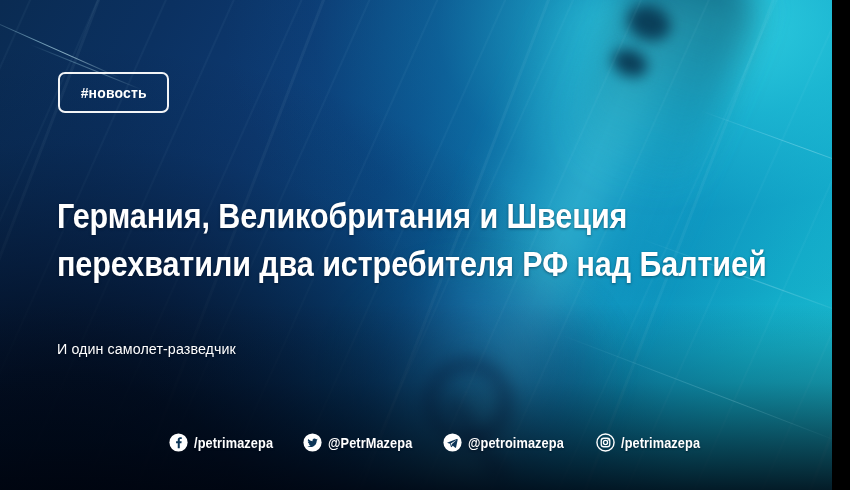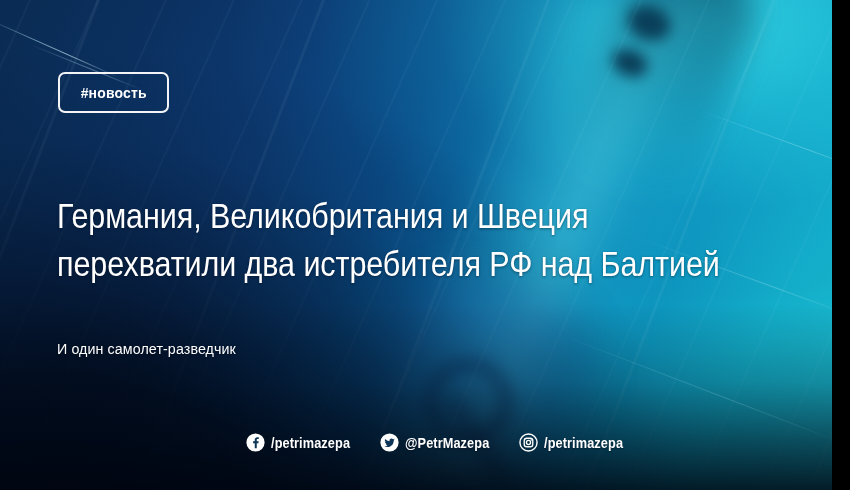--- a/index.html
+++ b/index.html
@@ -233,21 +233,21 @@
     white-space: nowrap;
   }
 
   #headline {
     position: absolute;
     left: 57px;
     top: 192px;
     width: 740px;
     color: #ffffff;
     font-size: 34.5px;
-    font-weight: 400;
+    font-weight: 700;
     line-height: 48px;
     letter-spacing: -0.1px;
     font-stretch: condensed;
     text-shadow: 0 1px 3px rgba(0,10,26,0.45);
   }
 
   #headline .hl-line {
     display: block;
     transform: scaleX(0.885);
     transform-origin: left center;
@@ -359,20 +359,27 @@
       </div>
 
       <div class="social-item">
         <svg class="social-icon" viewBox="0 0 24 24">
           <circle cx="12" cy="12" r="11.5" fill="#ffffff"></circle>
           <path fill="#0c3557" d="M18.6 8.3c-.48.21-1 .35-1.54.42.55-.33.98-.86 1.18-1.49-.52.31-1.1.53-1.7.65a2.67 2.67 0 0 0-4.56 2.44 7.6 7.6 0 0 1-5.52-2.8 2.68 2.68 0 0 0 .83 3.58c-.44-.01-.85-.14-1.21-.34v.04c0 1.3.92 2.38 2.15 2.63-.22.06-.46.09-.71.09-.17 0-.34-.02-.5-.05a2.68 2.68 0 0 0 2.5 1.86 5.37 5.37 0 0 1-3.32 1.14c-.22 0-.43-.01-.64-.04a7.57 7.57 0 0 0 4.1 1.2c4.92 0 7.61-4.07 7.61-7.6v-.35c.53-.38.98-.85 1.33-1.38z"></path>
         </svg>
         <span class="social-handle">@PetrMazepa</span>
       </div>
 
+      <div class="social-item">
+        <svg class="social-icon" viewBox="0 0 24 24">
+          <circle cx="12" cy="12" r="11.5" fill="#ffffff"></circle>
+          <path fill="#0c3557" d="M18.1 7.2 5.9 11.9c-.72.29-.71.69-.13.87l3.04.95 1.18 3.6c.14.39.27.54.53.54.2 0 .29-.09.4-.2l1.47-1.43 3.06 2.26c.56.31.96.15 1.1-.52l1.99-9.37c.2-.82-.31-1.19-.85-.95zM9.62 13.28l6.63-4.18c.33-.2.63-.09.38.13l-5.68 5.12-.22 2.36-1.11-3.43z"></path>
+        </svg>
+        <span class="social-handle">@petroimazepa</span>
+      </div>
 
       <div class="social-item">
         <svg class="social-icon" viewBox="0 0 24 24">
           <circle cx="12" cy="12" r="10.8" fill="none" stroke="#ffffff" stroke-width="1.8"></circle>
           <rect x="6.6" y="6.6" width="10.8" height="10.8" rx="3.3" ry="3.3" fill="none" stroke="#ffffff" stroke-width="1.7"></rect>
           <circle cx="12" cy="12" r="2.6" fill="none" stroke="#ffffff" stroke-width="1.7"></circle>
           <circle cx="15.3" cy="8.7" r="0.95" fill="#ffffff"></circle>
         </svg>
         <span class="social-handle">/petrimazepa</span>
       </div>

